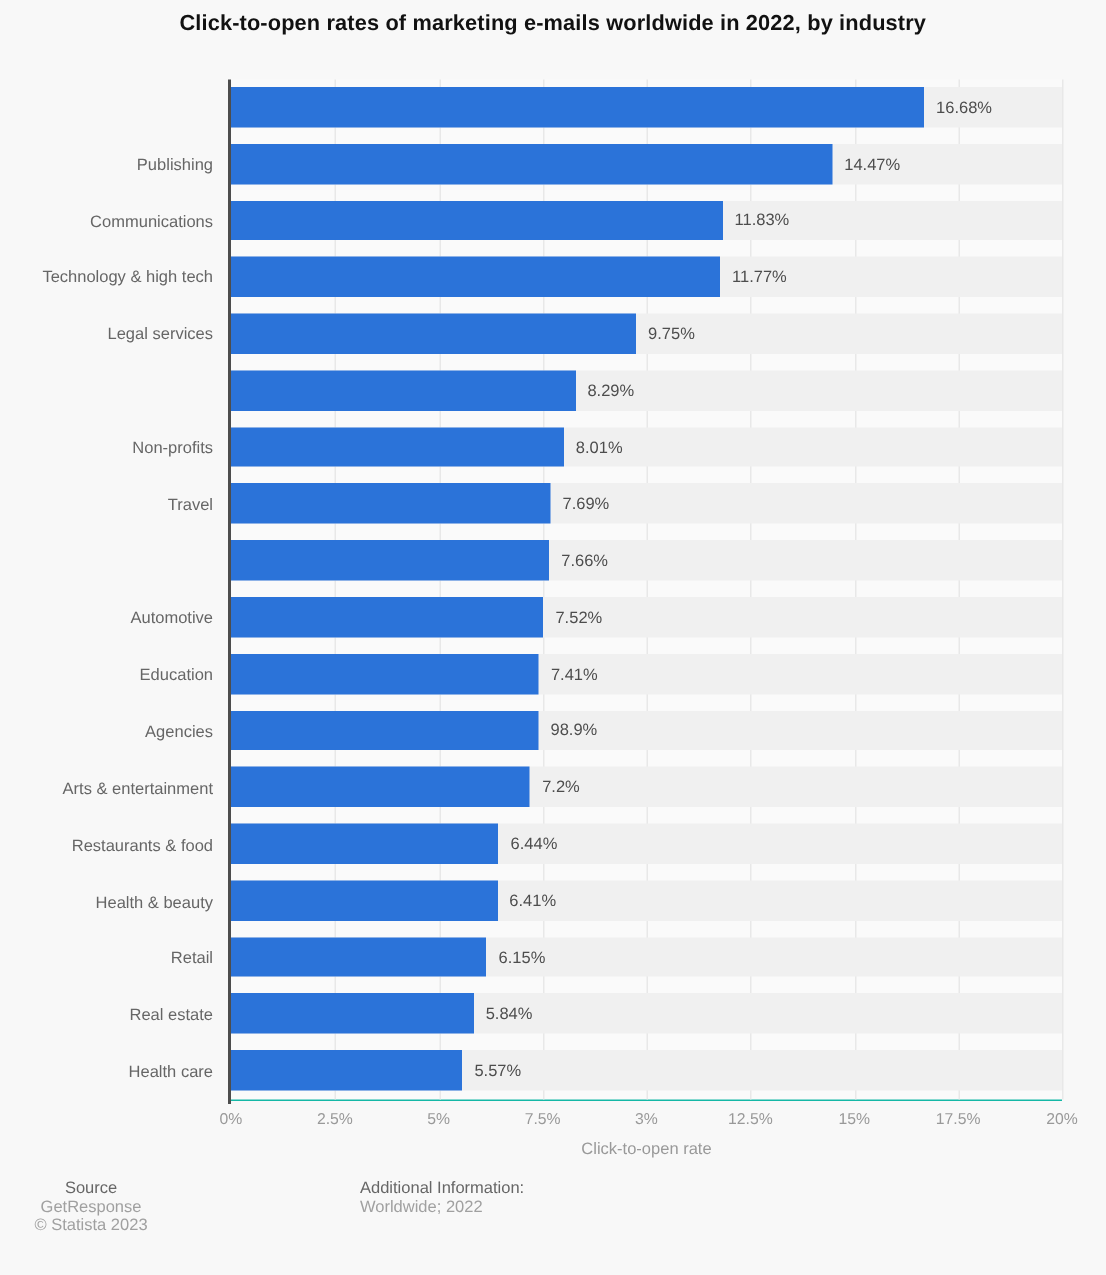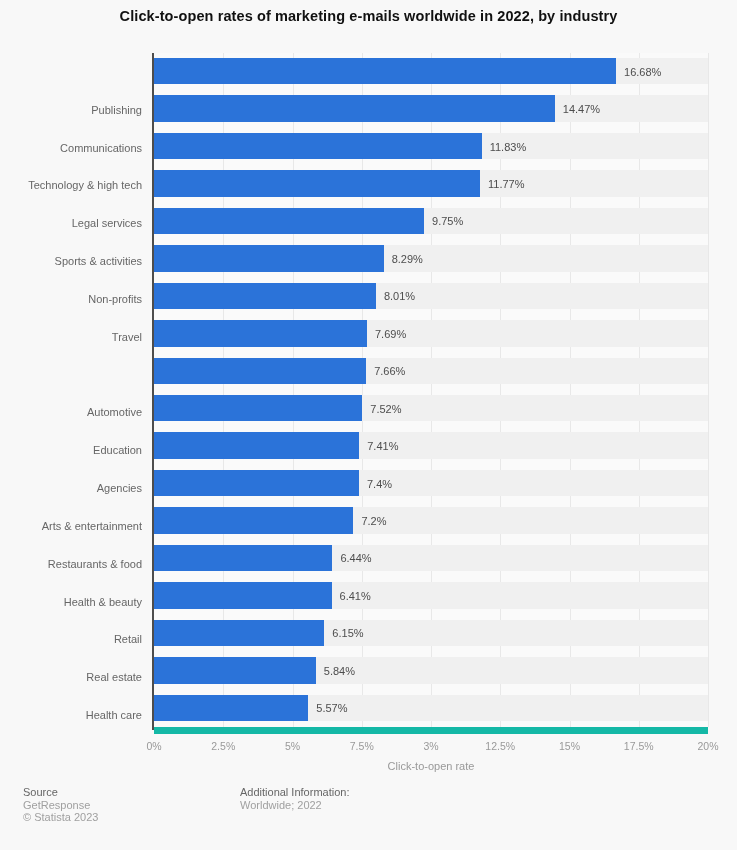--- a/index.html
+++ b/index.html
@@ -13,21 +13,21 @@
   .title {
     position: absolute; left: 0; top: 8px; width: 737px;
     text-align: center;
     font-size: 14.5px; font-weight: bold; color: #111;
     letter-spacing: 0.1px;
   }
   .plot {
     position: absolute; left: 154px; top: 53px;
     width: 554px; height: 681px;
     background: #fafafa;
-    border-bottom: 7px solid #14b8a6;
+    border-bottom: 1px solid #14b8a6;
   }
   .y-axis-line {
     position: absolute; left: -2px; top: 0; bottom: -3px;
     width: 2px; background: #4d4d4d;
   }
   .gridline {
     position: absolute; top: 0; bottom: 0; width: 1px;
     background: #e8e8e8;
   }
   .row {
@@ -60,40 +60,39 @@
   .xtick {
     position: absolute; transform: translateX(-50%);
     font-size: 10.5px; color: #999; white-space: nowrap;
   }
   .x-axis-title {
     position: absolute; left: 154px; top: 760px; width: 554px;
     text-align: center; font-size: 11px; color: #999;
   }
   .footer-source {
     position: absolute; left: 23px; top: 786px;
-    font-size: 11px; line-height: 12.5px;
+    font-size: 11px; line-height: 12.5px; text-align: center;
   }
   .footer-additional {
     position: absolute; left: 240px; top: 786px;
     font-size: 11px; line-height: 12.5px;
   }
   .footer-label { color: #666; }
   .footer-value { color: #a0a0a0; }
 </style>
 </head>
 <body>
 
 <div class="title">Click-to-open rates of marketing e-mails worldwide in 2022, by industry</div>
 
 <div class="cats">
     <div class="cat-label" style="top: 5.55556%; height: 5.55556%;">Publishing</div>
     <div class="cat-label" style="top: 11.1111%; height: 5.55556%;">Communications</div>
     <div class="cat-label" style="top: 16.6667%; height: 5.55556%;">Technology &amp; high tech</div>
     <div class="cat-label" style="top: 22.2222%; height: 5.55556%;">Legal services</div>
-    <div class="cat-label" style="top: 27.7778%; height: 5.55556%;">Sports &amp; activities</div>
     <div class="cat-label" style="top: 33.3333%; height: 5.55556%;">Non-profits</div>
     <div class="cat-label" style="top: 38.8889%; height: 5.55556%;">Travel</div>
     <div class="cat-label" style="top: 50%; height: 5.55556%;">Automotive</div>
     <div class="cat-label" style="top: 55.5556%; height: 5.55556%;">Education</div>
     <div class="cat-label" style="top: 61.1111%; height: 5.55556%;">Agencies</div>
     <div class="cat-label" style="top: 66.6667%; height: 5.55556%;">Arts &amp; entertainment</div>
     <div class="cat-label" style="top: 72.2222%; height: 5.55556%;">Restaurants &amp; food</div>
     <div class="cat-label" style="top: 77.7778%; height: 5.55556%;">Health &amp; beauty</div>
     <div class="cat-label" style="top: 83.3333%; height: 5.55556%;">Retail</div>
     <div class="cat-label" style="top: 88.8889%; height: 5.55556%;">Real estate</div>
@@ -173,21 +172,21 @@
     <div class="row" style="top: 55.5556%; height: 5.55556%;">
       <div class="track">
         <div class="bar" style="width: 37.05%; background: rgb(43, 115, 217);"></div>
       </div>
       <span class="value-label" style="left: calc(37.05% + 8px);">7.41%</span>
     </div>
     <div class="row" style="top: 61.1111%; height: 5.55556%;">
       <div class="track">
         <div class="bar" style="width: 37%; background: rgb(43, 115, 217);"></div>
       </div>
-      <span class="value-label" style="left: calc(37% + 8px);">7.4%</span>
+      <span class="value-label" style="left: calc(37% + 8px);">98.9%</span>
     </div>
     <div class="row" style="top: 66.6667%; height: 5.55556%;">
       <div class="track">
         <div class="bar" style="width: 36%; background: rgb(43, 115, 217);"></div>
       </div>
       <span class="value-label" style="left: calc(36% + 8px);">7.2%</span>
     </div>
     <div class="row" style="top: 72.2222%; height: 5.55556%;">
       <div class="track">
         <div class="bar" style="width: 32.2%; background: rgb(43, 115, 217);"></div>

